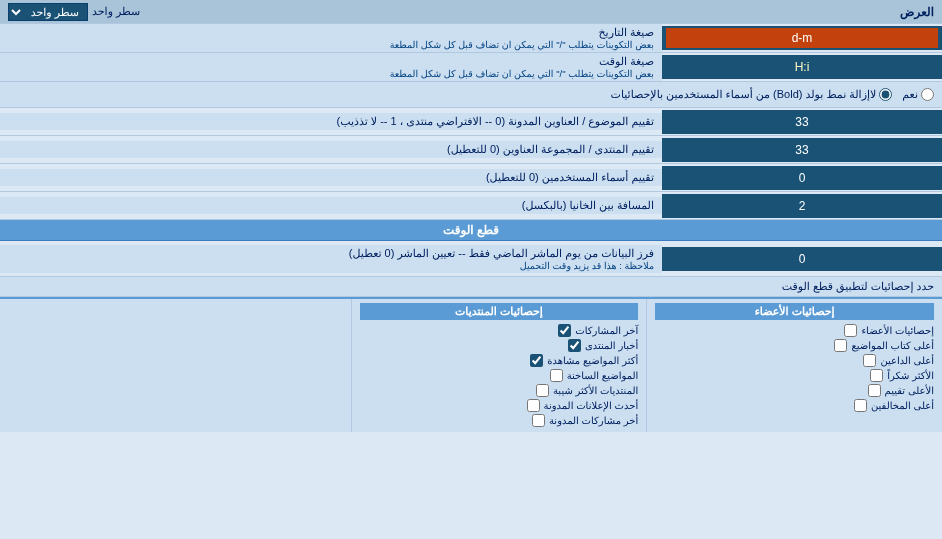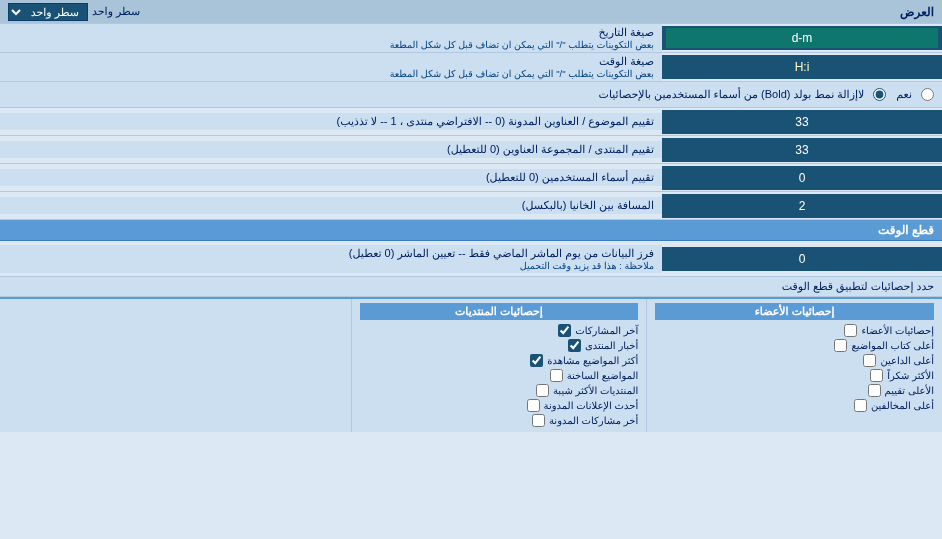--- a/index.html
+++ b/index.html
@@ -47,20 +47,21 @@
       border: 1px solid #0a3d6b;
       padding: 1px 4px;
       font-size: 11px;
       direction: rtl;
     }
     .section-header {
       background: #5b9bd5;
       color: white;
       font-weight: bold;
       padding: 3px 8px;
+      text-align: center;
       font-size: 12px;
       border-bottom: 1px solid #3a7abf;
     }
     .radio-row {
       display: flex;
       align-items: center;
       background: #ccdff0;
       border-bottom: 1px solid #b0c8e0;
       min-height: 26px;
       padding: 2px 8px;
@@ -73,21 +74,21 @@
     }
     .radio-group {
       display: flex;
       gap: 10px;
       align-items: center;
       direction: rtl;
     }
     .radio-group label {
       display: flex;
       align-items: center;
-      gap: 9px;
+      gap: 3px;
       color: #002060;
       font-size: 11px;
       cursor: pointer;
     }
     .radio-group input[type="radio"] {
       accent-color: #1a5276;
     }
     
     .bottom-section {
       display: flex;
@@ -157,21 +158,21 @@
   <span style="color:#002060; font-size:11px; margin-left:4px;">سطر واحد</span>
   <select style="background:#1a5276; color:white; border:1px solid #0a3d6b; padding:1px 4px; font-size:11px; direction:rtl;">
     <option>سطر واحد</option>
     <option>سطران</option>
     <option>ثلاثة أسطر</option>
   </select>
 </div>
 
 <div class="row">
   <div class="row-input">
-    <input type="text" value="d-m" style="background: #0f766e; color: white; border: none; width: 100%; padding: 3px 6px; direction: ltr;">
+    <input type="text" value="d-m" style="background: #c2410c; color: white; border: none; width: 100%; padding: 3px 6px; direction: ltr;">
   </div>
   <div class="mixed-label">
     <div class="main-text">صيغة التاريخ</div>
     <div class="sub-text">بعض التكوينات يتطلب "/" التي يمكن ان تضاف قبل كل شكل المطعة</div>
   </div>
 </div>
 
 <div class="row">
   <div class="row-input">
     <input type="text" value="H:i" style="background: rgb(26, 82, 118); color: #fef9c3; border: none; width: 100%; padding: 3px 6px; text-align: center; direction: ltr;">

